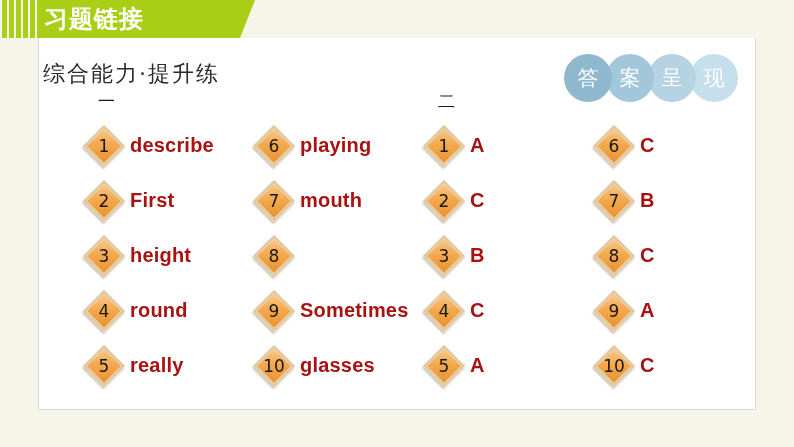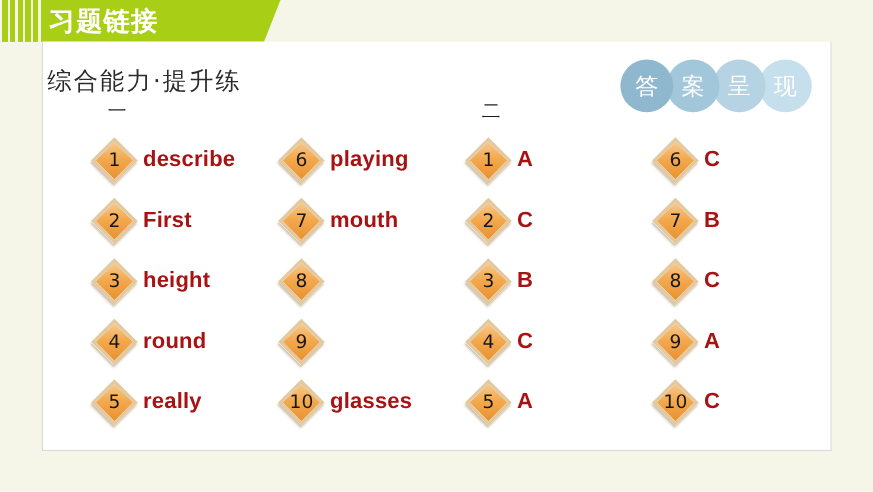--- a/index.html
+++ b/index.html
@@ -277,20 +277,21 @@
           <div class="dshape"></div>
           <div class="dnum">8</div>
         </div>
       </div>
 
       <div class="answer-row">
         <div class="diamond">
           <div class="dshape"></div>
           <div class="dnum">9</div>
         </div>
+        <div class="answer-text">Sometimes</div>
       </div>
 
       <div class="answer-row">
         <div class="diamond">
           <div class="dshape"></div>
           <div class="dnum">10</div>
         </div>
         <div class="answer-text">glasses</div>
       </div>
     </div>

